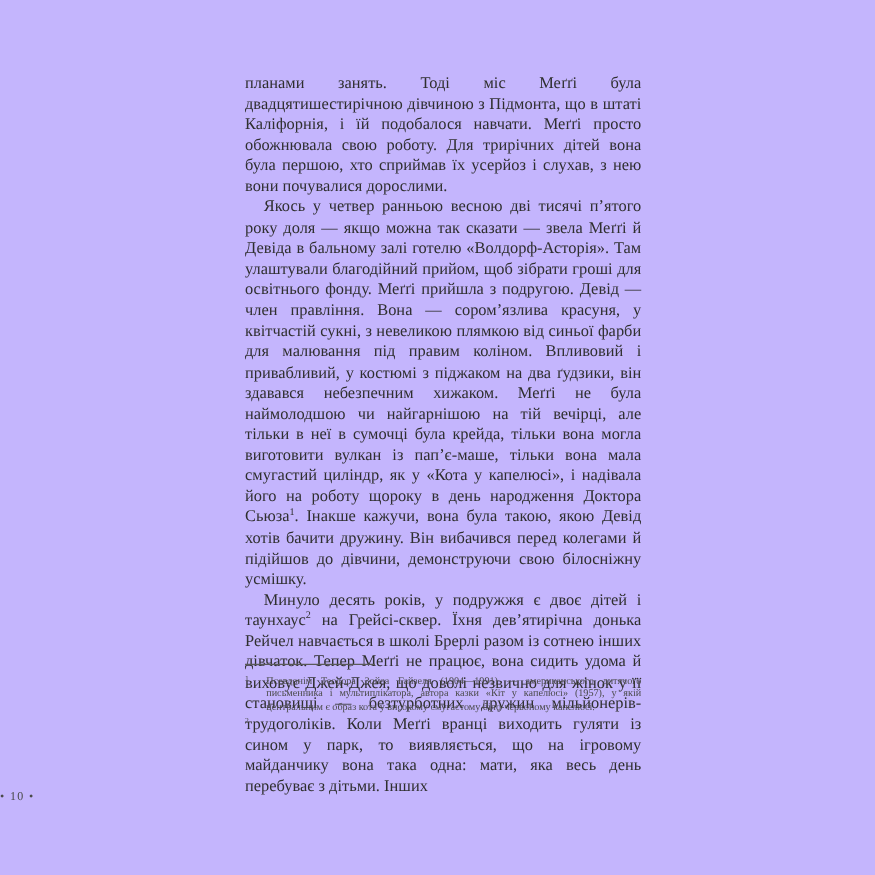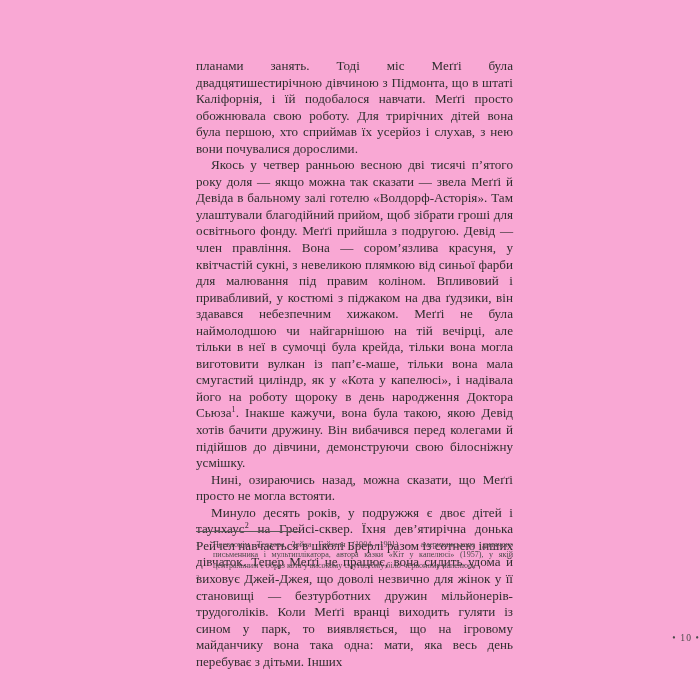--- a/index.html
+++ b/index.html
@@ -12,21 +12,21 @@
     background: #ffffff;
     font-family: "Liberation Serif", "DejaVu Serif", serif;
     color: #2b2b2b;
     overflow: hidden;
   }
 
   .page {
     position: relative;
     width: 700px;
     height: 700px;
-    background: #f9a8d4;
+    background: #c4b5fd;
   }
 
   
   .text-column {
     position: absolute;
     left: 196px;
     top: 58px;
     width: 317px;
   }
 
@@ -80,21 +80,21 @@
     width: 10px;
     text-align: left;
   }
 
   
   .page-number {
     position: absolute;
     left: 0;
     right: 0;
     top: 632px;
-    text-align: right;
+    text-align: left;
     font-size: 9.6px;
     letter-spacing: 1.1px;
     color: #4a4a4a;
   }
 
   sup.fn-ref {
     font-size: 0.62em;
     vertical-align: super;
     line-height: 0;
   }
@@ -103,21 +103,20 @@
 <body>
 
 <div class="page">
 
   <div class="text-column">
 
     <p class="para">планами занять. Тоді міс Меґґі була двадцятишестирічною дівчиною з Підмонта, що в штаті Каліфорнія, і їй подобалося навчати. Меґґі просто обожнювала свою роботу. Для триріч­них дітей вона була першою, хто сприймав їх усерйоз і слухав, з нею вони почувалися дорослими.</p>
 
     <p class="para indent">Якось у четвер ранньою весною дві тисячі п’ятого року до­ля — якщо можна так сказати — звела Меґґі й Девіда в баль­ному залі готелю «Волдорф-Асторія». Там улаштували бла­годійний прийом, щоб зібрати гроші для освітнього фонду. Меґґі прийшла з подругою. Девід — член правління. Вона — сором’язлива красуня, у квітчастій сукні, з невеликою плям­кою від синьої фарби для малювання під правим коліном. Впли­вовий і привабливий, у костюмі з піджаком на два ґудзики, він здавався небезпечним хижаком. Меґґі не була наймолодшою чи найгарнішою на тій вечірці, але тільки в неї в сумочці була крейда, тільки вона могла виготовити вулкан із пап’є-маше, тільки вона мала смугастий циліндр, як у «Кота у капелюсі», і надівала його на роботу щороку в день народження Доктора Сьюза<sup class="fn-ref">1</sup>. Інакше кажучи, вона була такою, якою Девід хотів бачити дружину. Він вибачився перед колегами й підійшов до дівчини, демонструючи свою білосніжну усмішку.</p>
 
-    <p class="para indent">Нині, озираючись назад, можна сказати, що Меґґі просто не могла встояти.</p>
 
     <p class="para indent">Минуло десять років, у подружжя є двоє дітей і таунхаус<sup class="fn-ref">2</sup> на Грейсі-сквер. Їхня дев’ятирічна донька Рейчел навчається в школі Брерлі разом із сотнею інших дівчаток. Тепер Меґґі не працює, вона сидить удома й виховує Джей-Джея, що до­волі незвично для жінок у її становищі — безтурботних дружин мільйонерів-трудоголіків. Коли Меґґі вранці виходить гуляти із сином у парк, то виявляється, що на ігровому майданчику вона така одна: мати, яка весь день перебуває з дітьми. Інших</p>
 
   </div>
 
   <div class="footnote-block">
 
     <div class="footnote-rule"></div>
 
     <div class="footnote">

